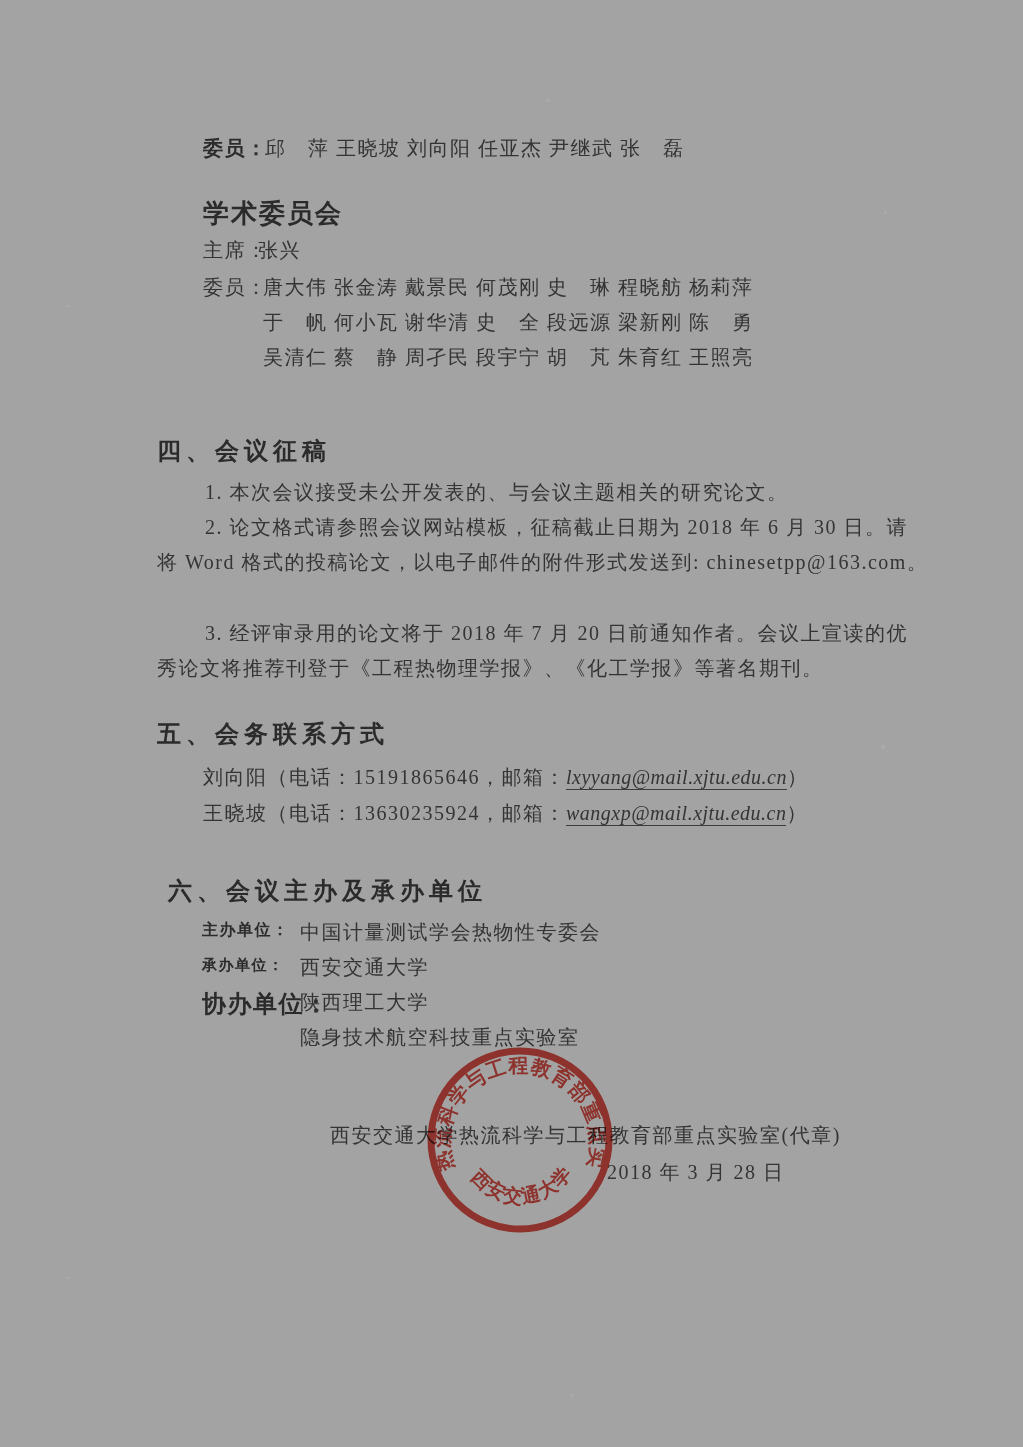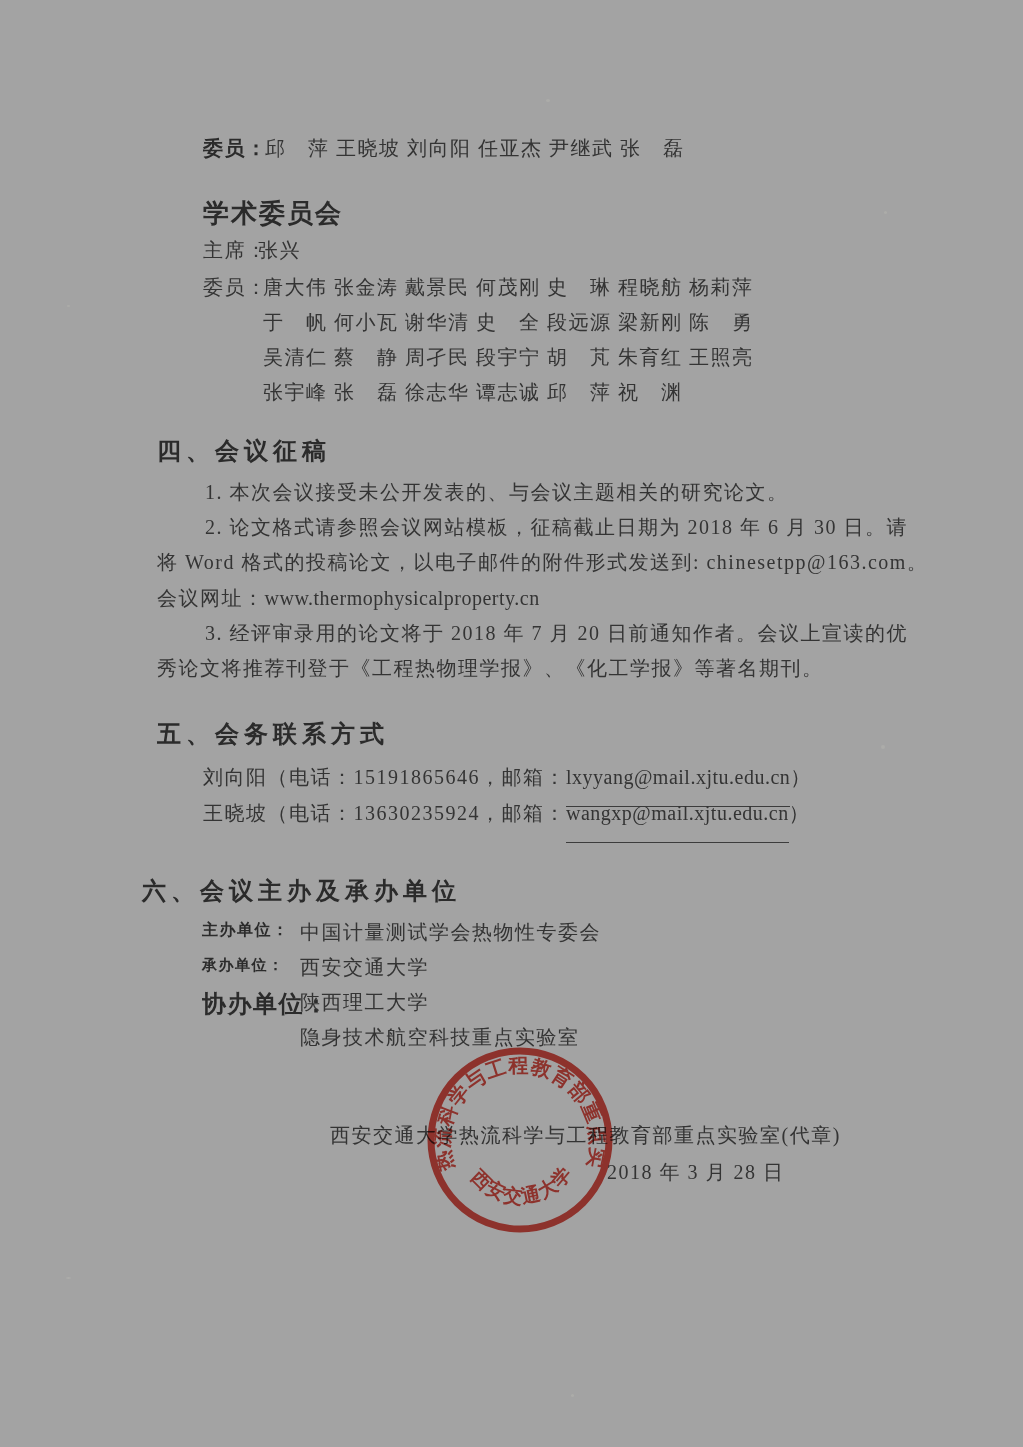--- a/index.html
+++ b/index.html
@@ -26,21 +26,22 @@
   .section-heading{
     font-size:24px;
     letter-spacing:5px;
   }
   .sub-heading{
     font-size:26px;
     letter-spacing:2px;
   }
   .email{
     border-bottom:1.2px solid #3c3c3c;
-    padding-bottom:18px;
+    padding-bottom:1px;
+    font-style:italic;
   }
   .speckle{
     position:absolute;
     background:#b4b4ae;
     opacity:.55;
     border-radius:50%;
   }
   .seal{
     position:absolute;
     left:408px;top:1028px;
@@ -58,41 +59,37 @@
   <div class="line hei" style="left:203px;top:138px;">委员：</div>
   <div class="line" style="left:265px;top:138px;">邱　萍  王晓坡  刘向阳  任亚杰  尹继武  张　磊</div>
 
   <div class="line hei sub-heading" style="left:203px;top:200px;">学术委员会</div>
   <div class="line" style="left:203px;top:240px;">主席：</div>
   <div class="line" style="left:258px;top:240px;">张兴</div>
   <div class="line" style="left:203px;top:277px;">委员：</div>
   <div class="line" style="left:263px;top:277px;">唐大伟  张金涛  戴景民  何茂刚  史　琳  程晓舫  杨莉萍</div>
   <div class="line" style="left:263px;top:347px;">吴清仁  蔡　静  周孑民  段宇宁  胡　芃  朱育红  王照亮</div>
   <div class="line" style="left:263px;top:312px;">于　帆  何小瓦  谢华清  史　全  段远源  梁新刚  陈　勇</div>
-  <div class="line" style="left:263px;top:382px;">张宇峰  张　磊  徐志华  谭志诚  邱　萍  祝　渊</div>
 
   <div class="line hei section-heading" style="left:157px;top:439px;">四、会议征稿</div>
   <div class="line" style="left:205px;top:482px;">1. 本次会议接受未公开发表的、与会议主题相关的研究论文。</div>
   <div class="line" style="left:205px;top:517px;">2. 论文格式请参照会议网站模板，征稿截止日期为 2018 年 6 月 30 日。请</div>
   <div class="line" style="left:157px;top:552px;">将 Word 格式的投稿论文，以电子邮件的附件形式发送到: chinesetpp@163.com。</div>
-  <div class="line" style="left:157px;top:588px;">
-    <span>会议网址：</span><span style="letter-spacing:0.5px;">www.thermophysicalproperty.cn</span>
-  </div>
   <div class="line" style="left:205px;top:623px;">3. 经评审录用的论文将于 2018 年 7 月 20 日前通知作者。会议上宣读的优</div>
   <div class="line" style="left:157px;top:658px;">秀论文将推荐刊登于《工程热物理学报》、《化工学报》等著名期刊。</div>
 
   <div class="line hei section-heading" style="left:157px;top:722px;">五、会务联系方式</div>
   <div class="line" style="left:203px;top:767px;">
     <span>刘向阳（电话：15191865646，邮箱：</span><span class="email" style="letter-spacing:0.5px;">lxyyang@mail.xjtu.edu.cn</span><span>）</span>
   </div>
   <div class="line" style="left:203px;top:803px;">
     <span>王晓坡（电话：13630235924，邮箱：</span><span class="email" style="letter-spacing:0.5px;text-align:center;">wangxp@mail.xjtu.edu.cn</span><span>）</span>
   </div>
 
-  <div class="line hei section-heading" style="left:142px;top:879px;">六、会议主办及承办单位</div>
+  <div class="line hei section-heading" style="left:168px;top:879px;">六、会议主办及承办单位</div>
   <div class="line hei" style="left:202px;top:922px;font-size:16px;text-align:right;">主办单位：</div>
   <div class="line" style="left:300px;top:922px;">中国计量测试学会热物性专委会</div>
   <div class="line hei" style="left:202px;top:957px;font-size:15px;">承办单位：</div>
   <div class="line" style="left:300px;top:957px;">西安交通大学</div>
   <div class="line hei" style="left:202px;top:992px;font-size:24px;">协办单位：</div>
   <div class="line" style="left:300px;top:992px;">陕西理工大学</div>
   <div class="line" style="left:300px;top:1027px;">隐身技术航空科技重点实验室</div>
 
   <div class="line" style="left:330px;top:1125px;">西安交通大学热流科学与工程教育部重点实验室(代章)</div>
   <div class="line" style="left:607px;top:1162px;">2018 年 3 月 28 日</div>

